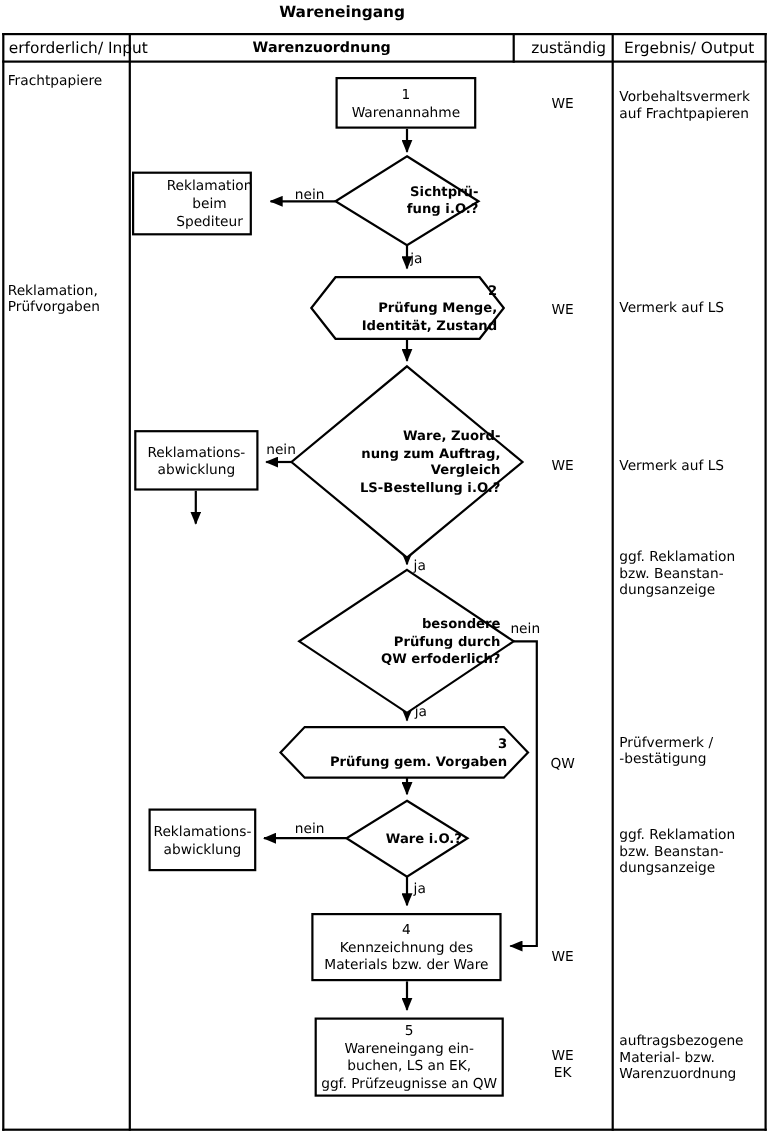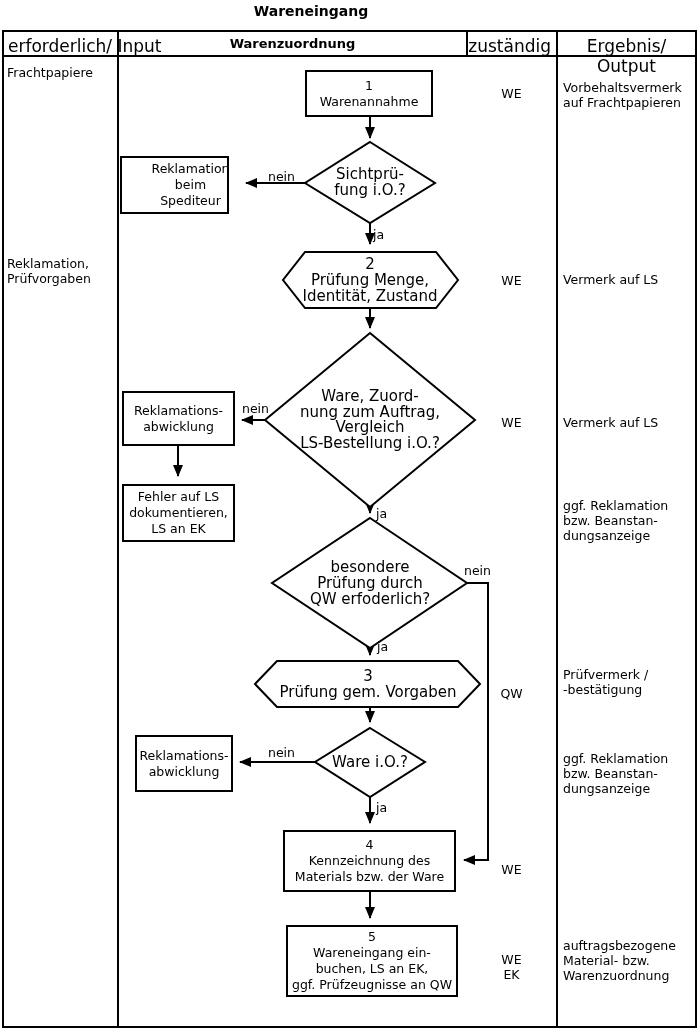--- a/index.html
+++ b/index.html
@@ -1,24 +1,24 @@
 <!DOCTYPE html>
 <html><head>
 <meta charset="utf-8">
 <style>
   html,body{margin:0;padding:0;background:#fff;}
   #stage{position:relative;width:699px;height:1030px;background:#ffffff;
          font-family:"DejaVu Sans","Liberation Sans",sans-serif;color:#000;overflow:hidden;}
   .line{position:absolute;background:#000;}
-  .hdr{position:absolute;font-size:17px;}
+  .hdr{position:absolute;font-size:14px;}
   .node{position:absolute;border:2px solid #000;background:#fff;box-sizing:border-box;
         display:flex;align-items:center;justify-content:center;text-align:center;
         font-size:12.5px;line-height:16px;white-space:pre-line;}
-  .shape-text{position:absolute;text-align:center;font-size:15px;line-height:16px;
-        white-space:pre-line;}
+  .shape-text{position:absolute;text-align:right;font-size:12px;line-height:16px;
+        white-space:pre-line;font-weight:bold;}
   .edge-label{position:absolute;font-size:12.5px;line-height:14px;}
   .resp{position:absolute;left:467px;width:89px;text-align:center;font-size:12.5px;
         line-height:15px;white-space:pre-line;}
   .outp{position:absolute;left:563px;width:132px;text-align:left;font-size:12.5px;
         line-height:14.8px;white-space:pre-line;}
   .inp{position:absolute;left:7px;width:110px;text-align:left;font-size:12.5px;
         line-height:15px;white-space:pre-line;}
   svg{position:absolute;left:0;top:0;}
   .t-title{position:absolute;left:0;top:3px;width:622px;text-align:center;
         font-size:14px;font-weight:bold;}
@@ -78,23 +78,20 @@
       <polygon points="370,728 425,762 370,797 315,762"></polygon>
     </g>
   </svg>
 
   <div class="node" style="left:305px;top:70px;width:128px;height:47px;">1
 Warenannahme</div>
   <div class="node" style="left:120px;top:156px;width:109px;height:58px;padding-left:32px;">Reklamation
 beim Spediteur</div>
   <div class="node" style="left:122px;top:391px;width:113px;height:55px;">Reklamations-
 abwicklung</div>
-  <div class="node" style="left:122px;top:484px;width:113px;height:58px;">Fehler auf LS
-dokumentieren,
-LS an EK</div>
   <div class="node" style="left:135px;top:735px;width:98px;height:57px;">Reklamations-
 abwicklung</div>
   <div class="node" style="left:283px;top:830px;width:173px;height:62px;">4
 Kennzeichnung des
 Materials bzw. der Ware</div>
   <div class="node" style="left:286px;top:925px;width:172px;height:72px;">5
 Wareneingang ein-
 buchen, LS an EK,
 ggf. Prüfzeugnisse an QW</div>
 

